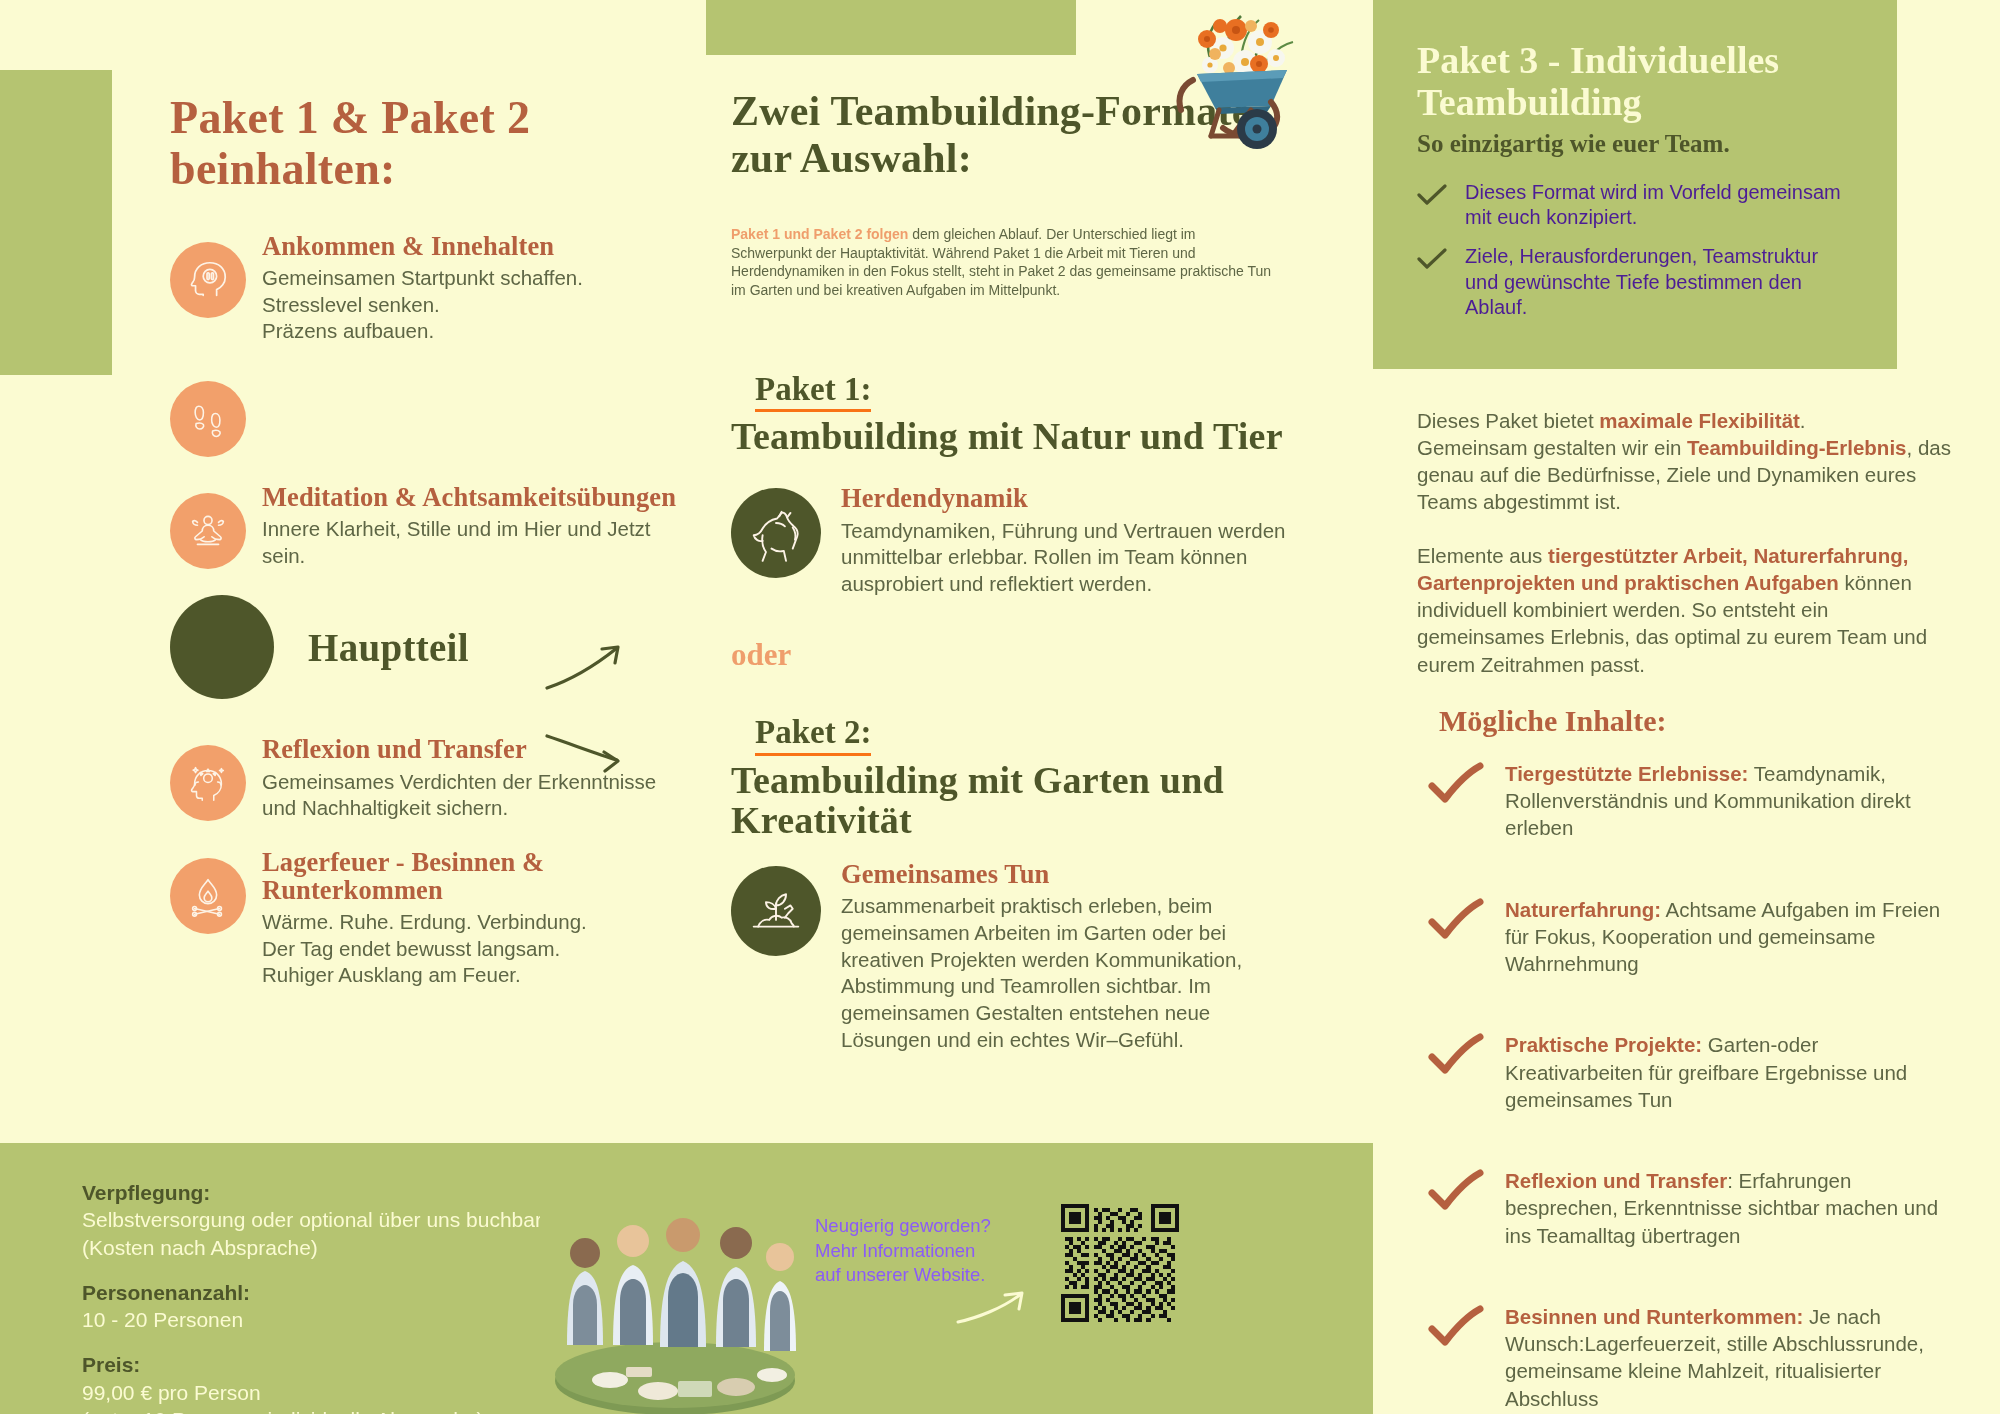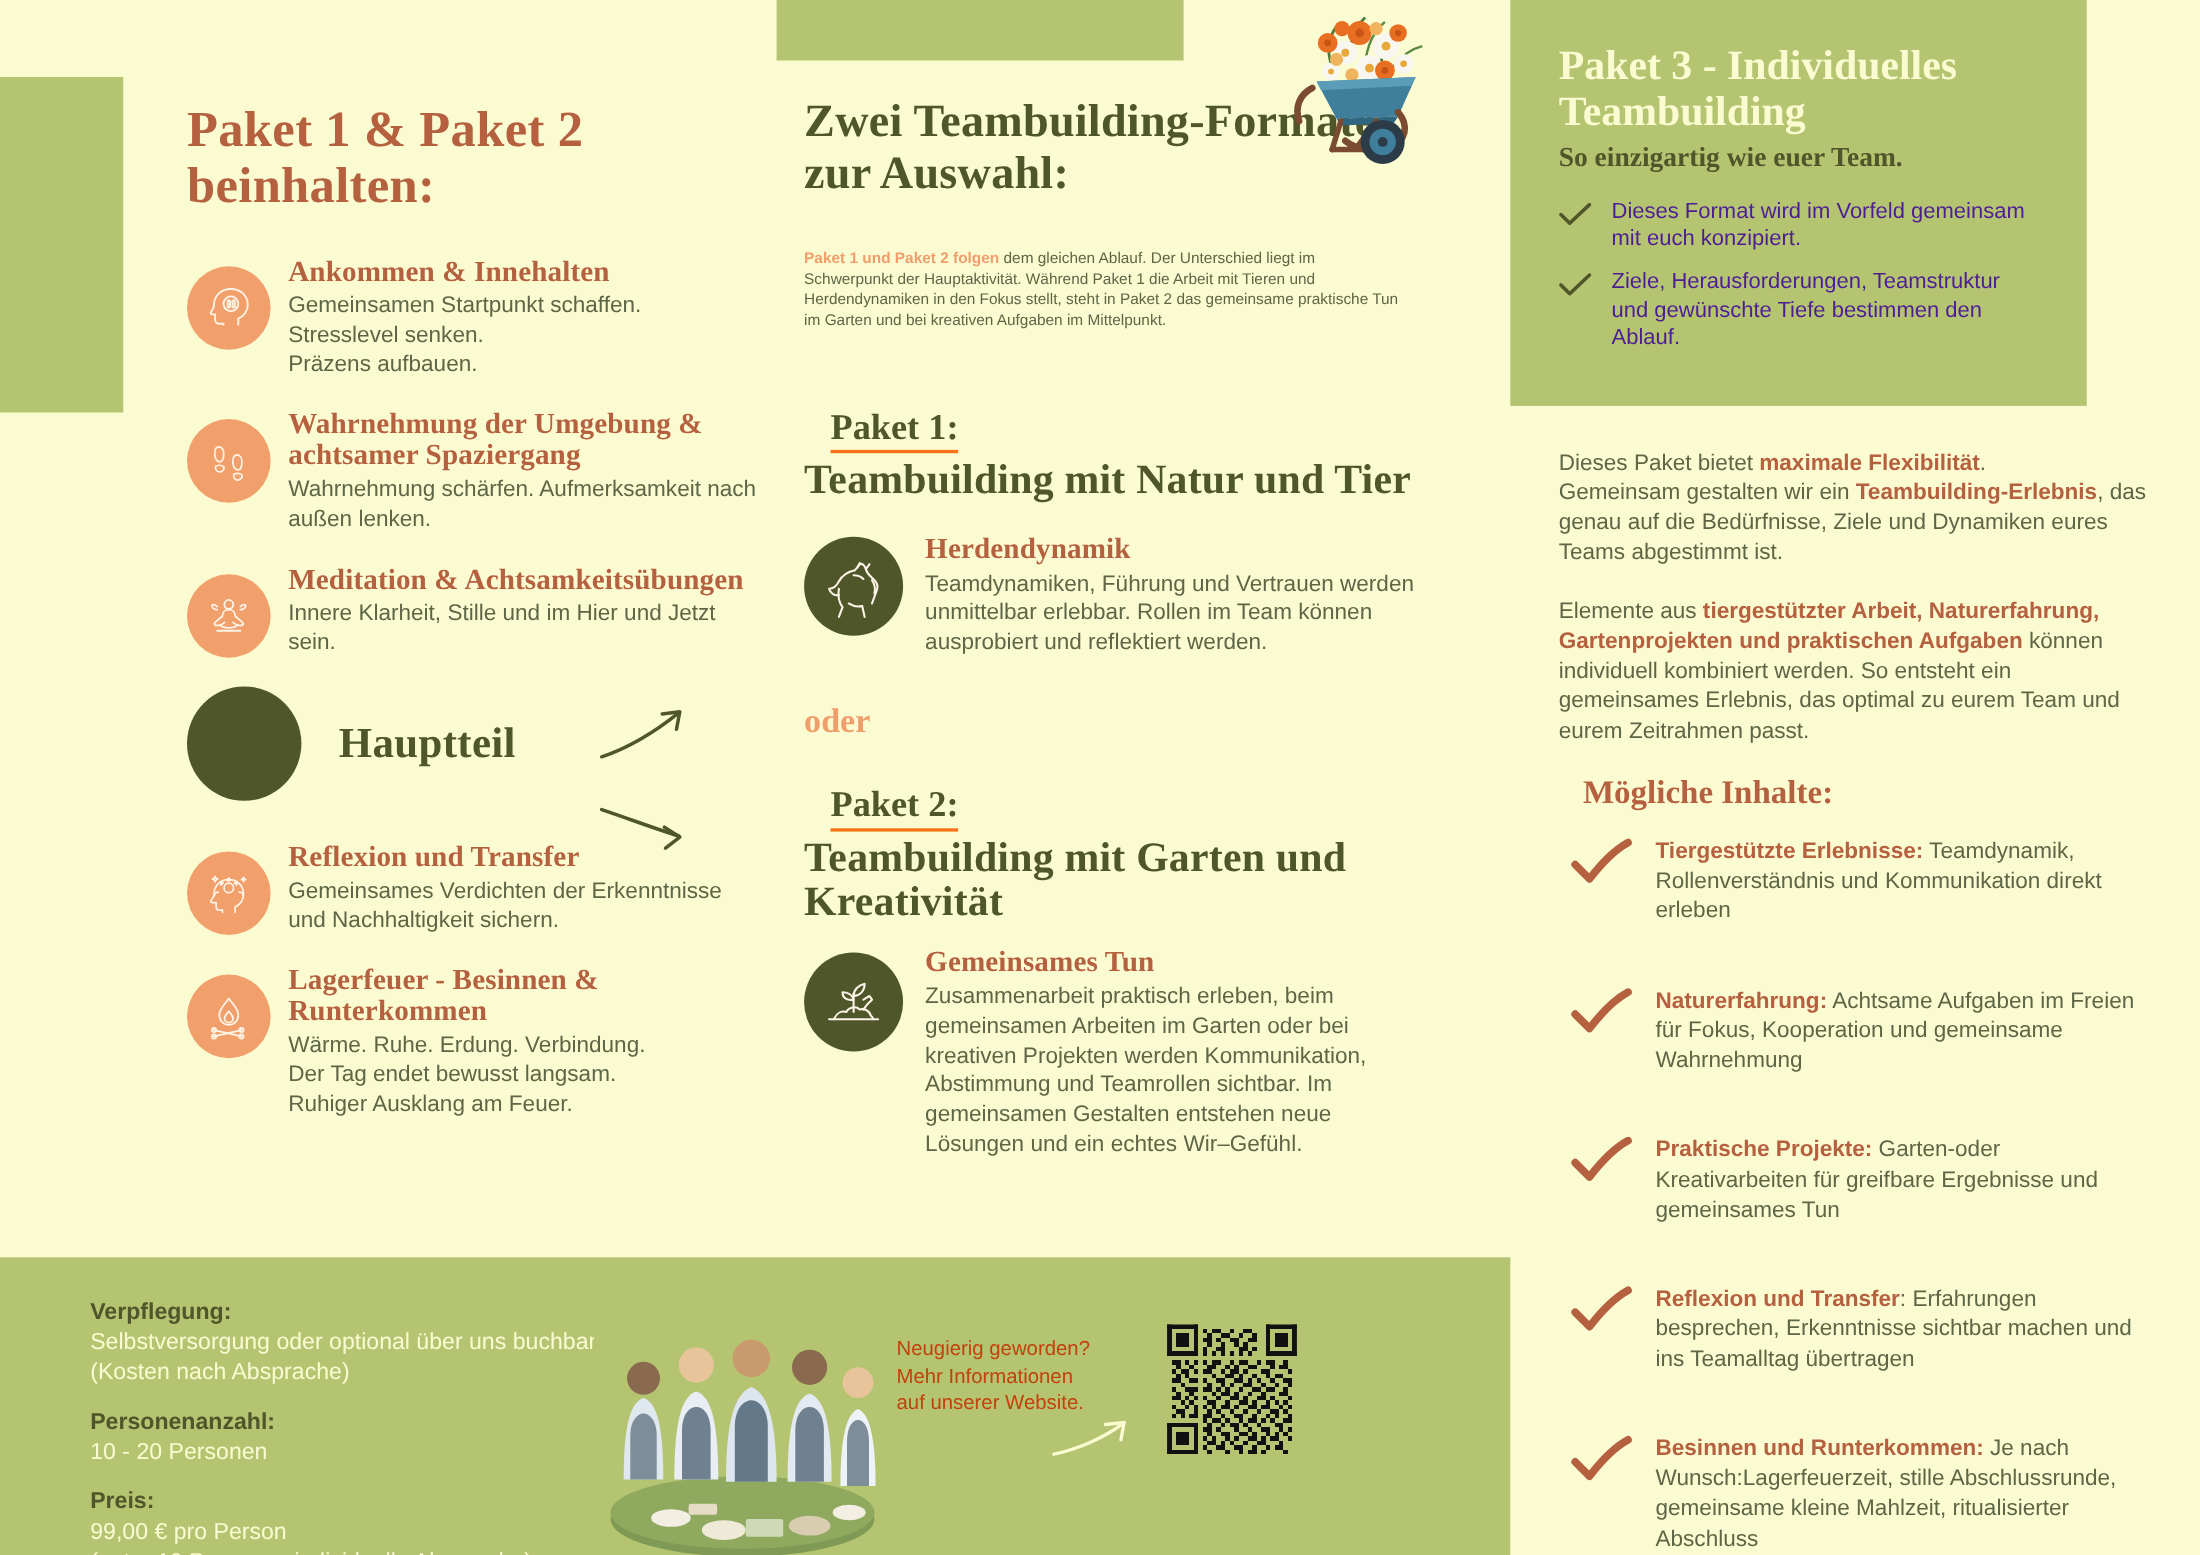--- a/index.html
+++ b/index.html
@@ -254,21 +254,21 @@
     margin: 0;
   }
   #cta {
     position: absolute;
     left: 815px;
     top: 1214px;
     width: 260px;
   }
   #cta p {
     margin: 0;
-    color: #c2410c;
+    color: #8b5cf6;
     font-size: 18.5px;
     line-height: 1.33;
   }
   #cta-arrow { position: absolute; left: 955px; top: 1290px; }
   #qr {
     position: absolute;
     left: 1061px;
     top: 1204px;
     width: 118px; height: 118px;
   }
@@ -317,25 +317,20 @@
     </div>
 
     <div class="feature">
       <div class="icon-circle">
         <svg width="44" height="44" viewBox="0 0 48 48" fill="none" stroke="#fdf3e6" stroke-width="1.7" stroke-linecap="round" stroke-linejoin="round">
           <path d="M14 10c3 0 5 3 5 7s-1 8-4 8-5-4-5-8 1-7 4-7z"></path>
           <path d="M11 29c3-1 6-1 8 1 1 2-1 5-4 5s-5-3-4-6z"></path>
           <path d="M32 18c3 0 5 3 5 7s-1 8-4 8-5-4-5-8 1-7 4-7z"></path>
           <path d="M29 37c3-1 6-1 8 1 1 2-1 5-4 5s-5-3-4-6z"></path>
         </svg>
-      </div>
-      <div class="ftext">
-        <h3>Wahrnehmung der Umgebung &amp; achtsamer Spaziergang</h3>
-        <p>Wahrnehmung schärfen.
-Aufmerksamkeit nach außen lenken.</p>
       </div>
     </div>
 
     <div class="feature">
       <div class="icon-circle">
         <svg width="46" height="46" viewBox="0 0 48 48" fill="none" stroke="#fdf3e6" stroke-width="1.7" stroke-linecap="round" stroke-linejoin="round">
           <circle cx="24" cy="13" r="4.2"></circle>
           <path d="M24 18c-4 0-6 3-6 6l-7 6c-1.4 1.2-.6 3 1 3 2.5 0 6-1 8-3"></path>
           <path d="M24 18c4 0 6 3 6 6l7 6c1.4 1.2.6 3-1 3-2.5 0-6-1-8-3"></path>
           <path d="M16 33c3 3 13 3 16 0"></path>

